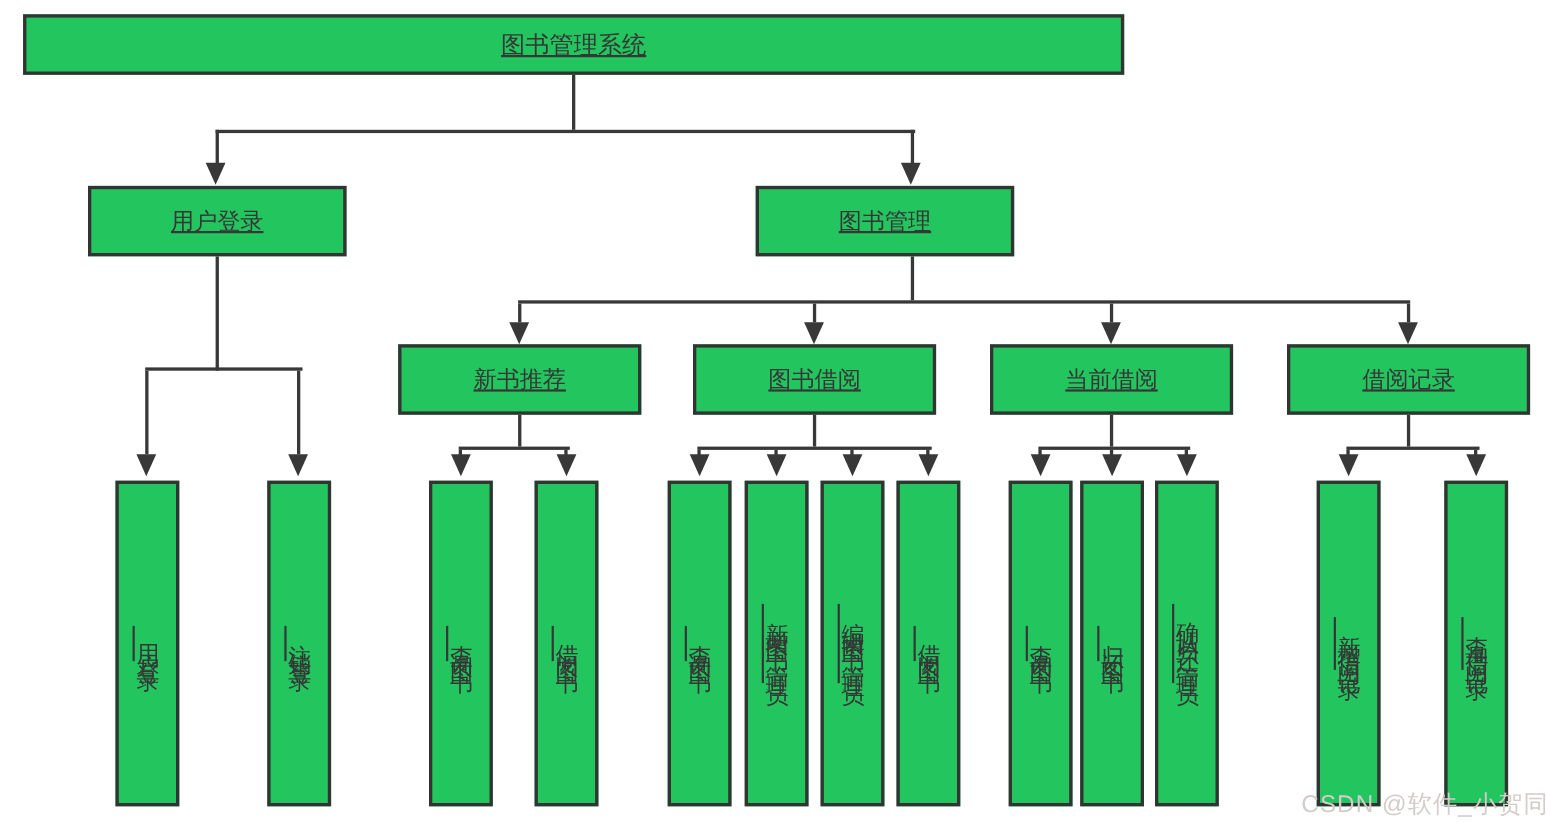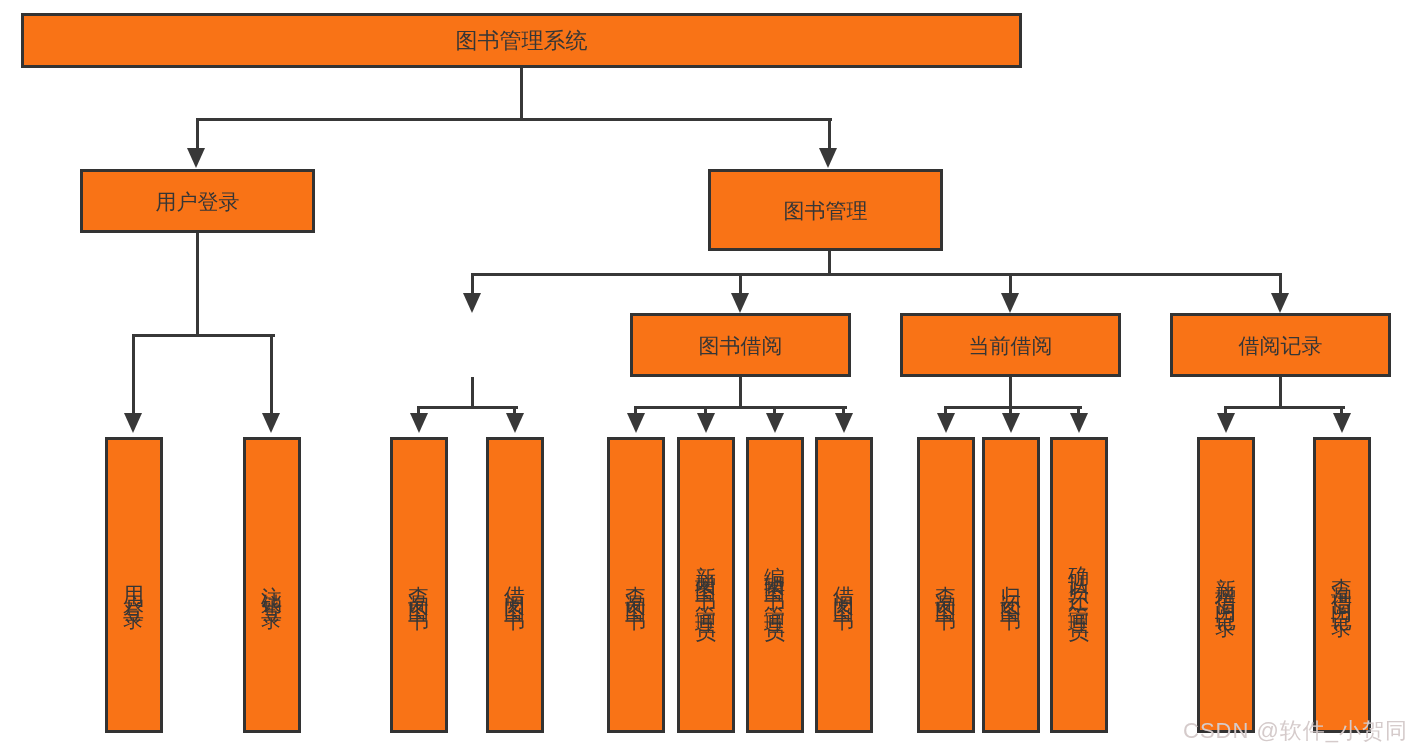--- a/index.html
+++ b/index.html
@@ -8,23 +8,23 @@
     --text:#363636;
     --background:#ffffff;
     --watermark:#d5cbcb;
   }
   html,body{margin:0;padding:0;background:var(--background);}
   .diagram{
     position:relative;width:1405px;height:747px;background:var(--background);
     overflow:hidden;font-family:"Liberation Sans","DejaVu Sans",sans-serif;
   }
   .box{
-    position:absolute;background:#f97316;border:3px solid var(--box-border);
+    position:absolute;background:#22c55e;border:3px solid var(--box-border);
     box-sizing:border-box;display:flex;align-items:center;justify-content:center;
-    font-size:21px;color:var(--text);line-height:1;z-index:2;
+    font-size:21px;color:var(--text);line-height:1;z-index:2;text-decoration:underline;
   }
   .vbox{writing-mode:vertical-rl;text-orientation:mixed;letter-spacing:8px;}
   .vl{position:absolute;width:3px;background:var(--line);z-index:1;}
   .hl{position:absolute;height:3px;background:var(--line);z-index:1;}
   .ah{position:absolute;width:0;height:0;border-left:9px solid transparent;
       border-right:9px solid transparent;border-top:20px solid var(--line);z-index:1;}
   .watermark{
     position:absolute;left:1183px;top:716px;font-size:22px;letter-spacing:1px;
     color:var(--watermark);z-index:5;white-space:nowrap;
   }
@@ -41,21 +41,21 @@
   <div class="vl" style="left:520px;top:68px;height:50px"></div>
   <div class="hl" style="left:196px;top:118px;width:636px"></div>
   <div class="vl" style="left:196px;top:118px;height:32px"></div>
   <div class="ah" style="left:187px;top:148px"></div>
   <div class="vl" style="left:828px;top:118px;height:32px"></div>
   <div class="ah" style="left:819px;top:148px"></div>
 
   <div class="box" style="left:80px;top:169px;width:235px;height:64px">
     <span>用户登录</span>
   </div>
-  <div class="box" style="left:708px;top:169px;width:235px;height:82px">
+  <div class="box" style="left:687px;top:169px;width:235px;height:64px">
     <span>图书管理</span>
   </div>
 
   <div class="vl" style="left:196px;top:233px;height:104px"></div>
   <div class="hl" style="left:132px;top:334px;width:143px"></div>
   <div class="vl" style="left:132px;top:337px;height:76px"></div>
   <div class="ah" style="left:124px;top:413px"></div>
   <div class="vl" style="left:270px;top:337px;height:76px"></div>
   <div class="ah" style="left:262px;top:413px"></div>
 
@@ -63,20 +63,23 @@
   <div class="hl" style="left:471px;top:273px;width:811px"></div>
   <div class="vl" style="left:471px;top:276px;height:17px"></div>
   <div class="ah" style="left:463px;top:293px"></div>
   <div class="vl" style="left:739px;top:276px;height:17px"></div>
   <div class="ah" style="left:731px;top:293px"></div>
   <div class="vl" style="left:1009px;top:276px;height:17px"></div>
   <div class="ah" style="left:1001px;top:293px"></div>
   <div class="vl" style="left:1279px;top:276px;height:17px"></div>
   <div class="ah" style="left:1271px;top:293px"></div>
 
+  <div class="box" style="left:362px;top:313px;width:221px;height:64px">
+    <span>新书推荐</span>
+  </div>
   <div class="box" style="left:900px;top:313px;width:221px;height:64px">
     <span>当前借阅</span>
   </div>
   <div class="box" style="left:630px;top:313px;width:221px;height:64px">
     <span>图书借阅</span>
   </div>
   <div class="box" style="left:1170px;top:313px;width:221px;height:64px">
     <span>借阅记录</span>
   </div>
 

